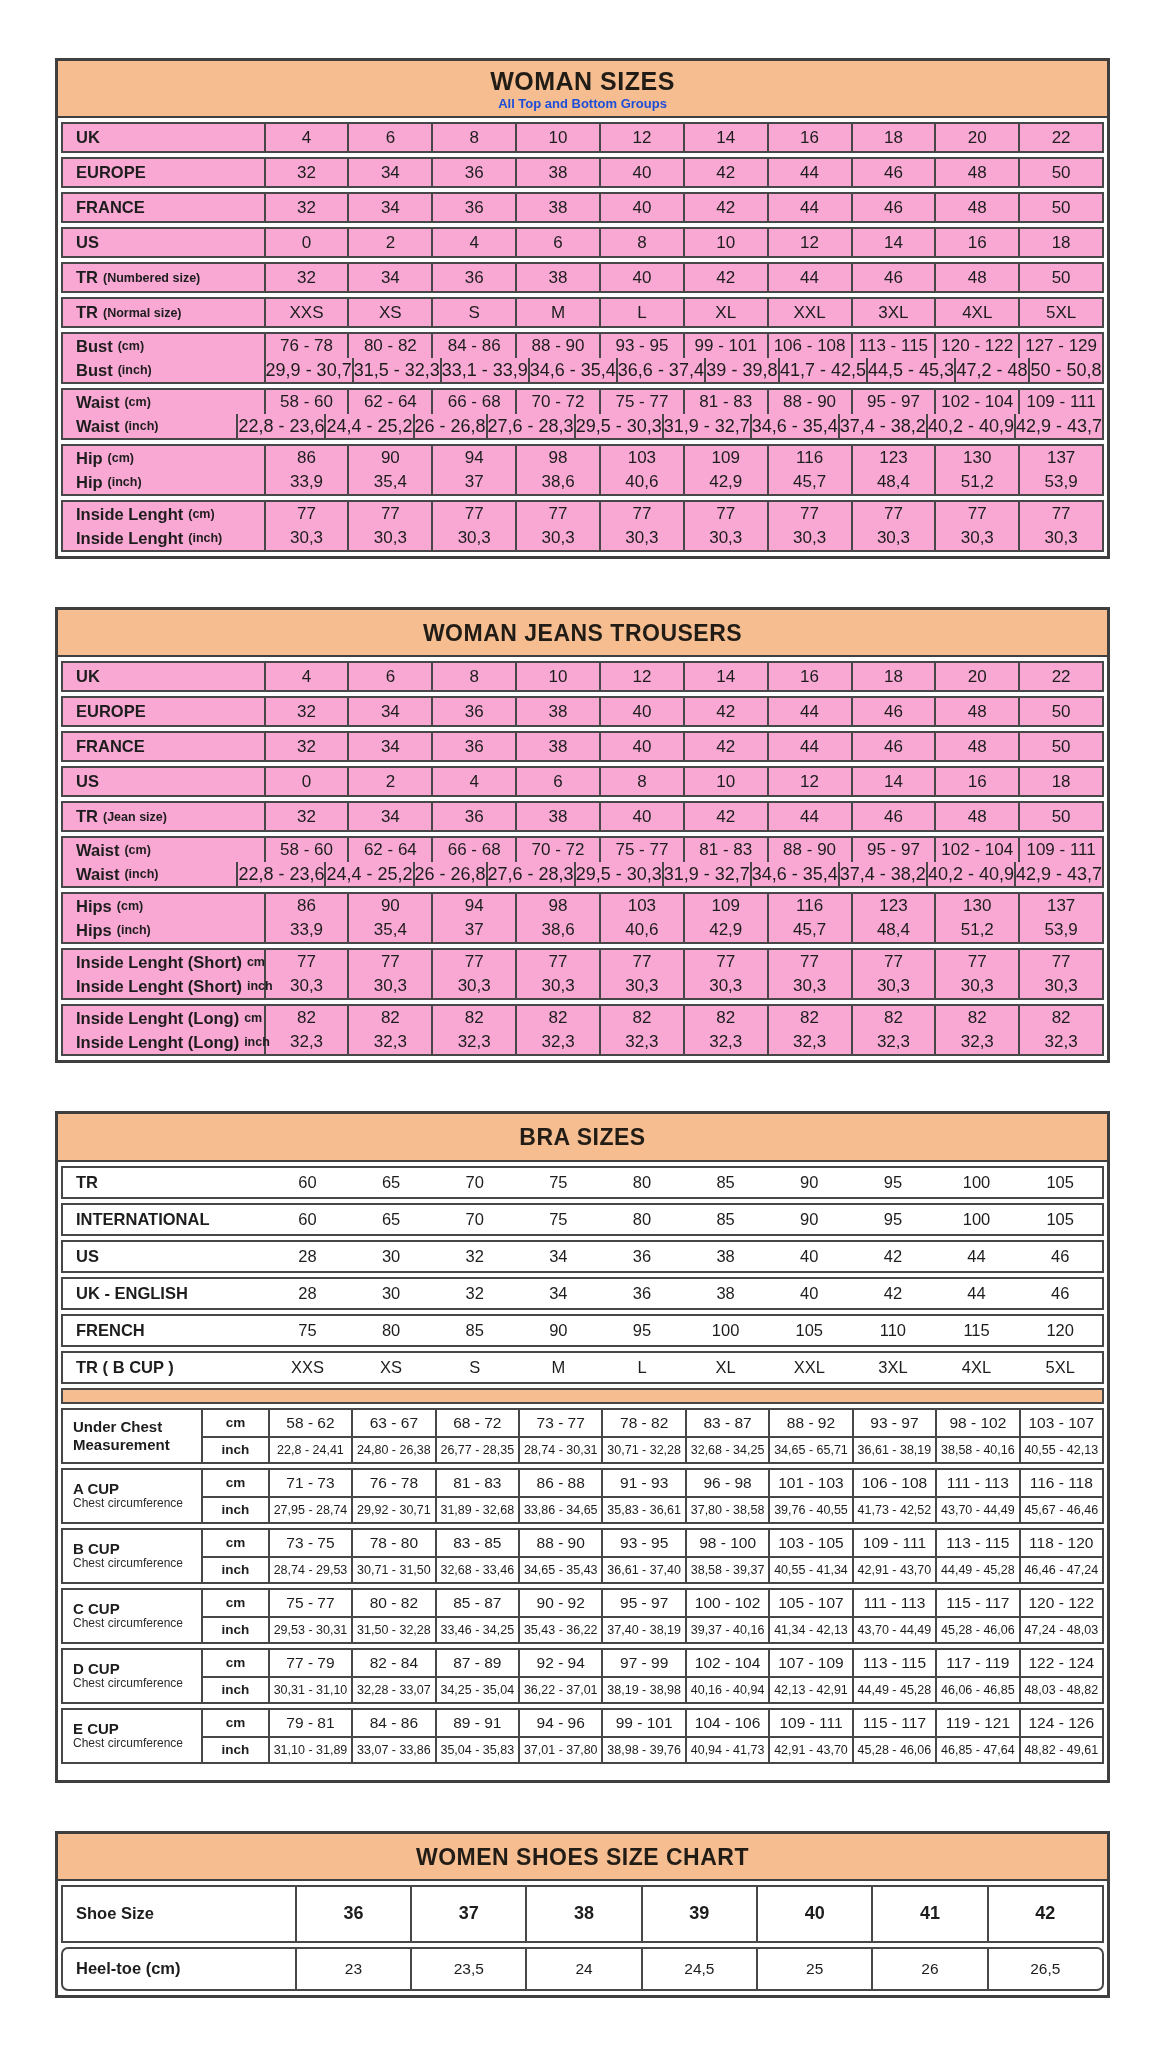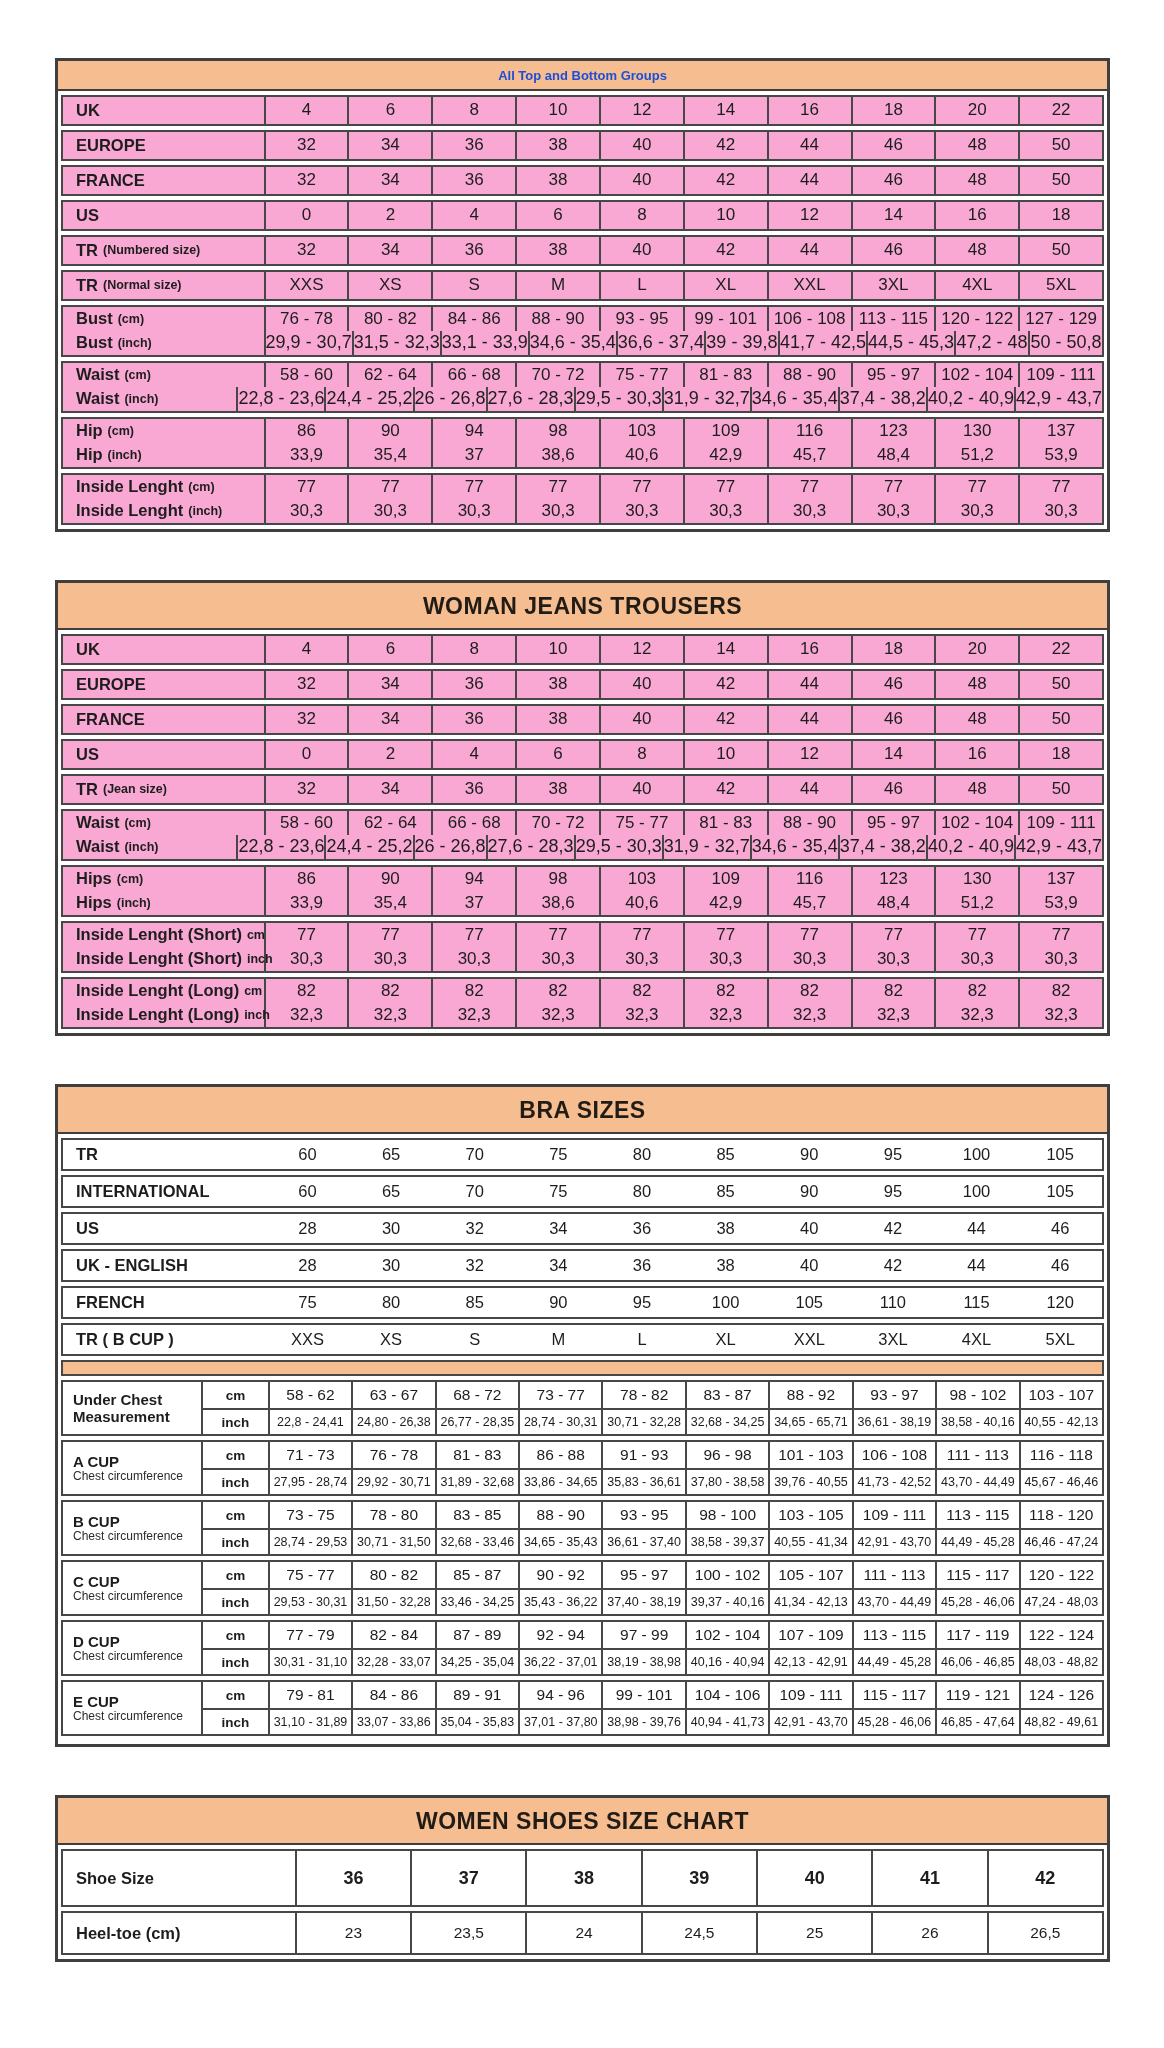--- a/index.html
+++ b/index.html
@@ -44,52 +44,53 @@
   }
   .vcell:last-child{border-right:none;}
   .srow.small .vcell{font-size:18px;}
   
   .brow{display:flex;align-items:stretch;height:29px;border:2px solid var(--inner);margin-bottom:4px;}
   .brow .lcell{border-right:none;width:19.5%;}
   .brow .vcell{border-right:none;font-size:16.5px;}
   .divider{height:12px;background:var(--orange);border:2px solid var(--inner);margin-bottom:4px;}
   
   .cup-group{display:flex;border:2px solid var(--inner);margin-bottom:4px;}
-  .cup-group:last-child{margin-bottom:4px;}
+  .cup-group:last-child{margin-bottom:12px;}
   .cup-label{
     width:13.5%;box-sizing:border-box;border-right:2px solid var(--inner);
     padding:3px 6px 3px 10px;display:flex;flex-direction:column;justify-content:center;
   }
   .cup-label .main{font-weight:bold;font-size:15px;line-height:1.15;}
   .cup-label .sub{font-size:12px;color:#2b2b2b;line-height:1.15;}
   .cup-right{flex:1;display:flex;flex-direction:column;}
   .cup-row{display:flex;align-items:stretch;}
   .cup-row.cm{height:26px;}
   .cup-row.inch{height:24px;border-top:2px solid var(--inner);}
   .ucell{
     width:7.4%;box-sizing:border-box;display:flex;align-items:center;justify-content:center;
     border-right:2px solid var(--inner);font-weight:bold;font-size:13.5px;
   }
   .cup-row .vcell{font-size:15.5px;}
   .cup-row.inch .vcell{font-size:12.5px;text-align:right;}
   
   .shoe-row{display:flex;align-items:stretch;border:2px solid var(--inner);margin-bottom:4px;}
   .shoe-row:last-child{margin-bottom:0;}
   .shoe-row.r0{height:54px;}
-  .shoe-row.r1{height:40px;}
+  .shoe-row.r1{height:40px;border-radius:7px;}
   .shoe-row .lcell{width:22.5%;}
   .shoe-row.r0 .vcell{font-weight:bold;font-size:18px;}
   .shoe-row.r1 .vcell{font-size:15.5px;}
 </style>
 </head>
 <body>
 
 <div class="page">
   <div class="chart">
       <div class="t-header">
+        <span class="t-title">WOMAN SIZES</span>
         <span class="t-subtitle">All Top and Bottom Groups</span>
       </div>
       <div class="t-body">
         <div class="group">
           <div class="srow">
             <div class="lcell">
               <span class="lmain">UK</span>
             </div>
             <div class="vcell">4</div>
             <div class="vcell">6</div>

